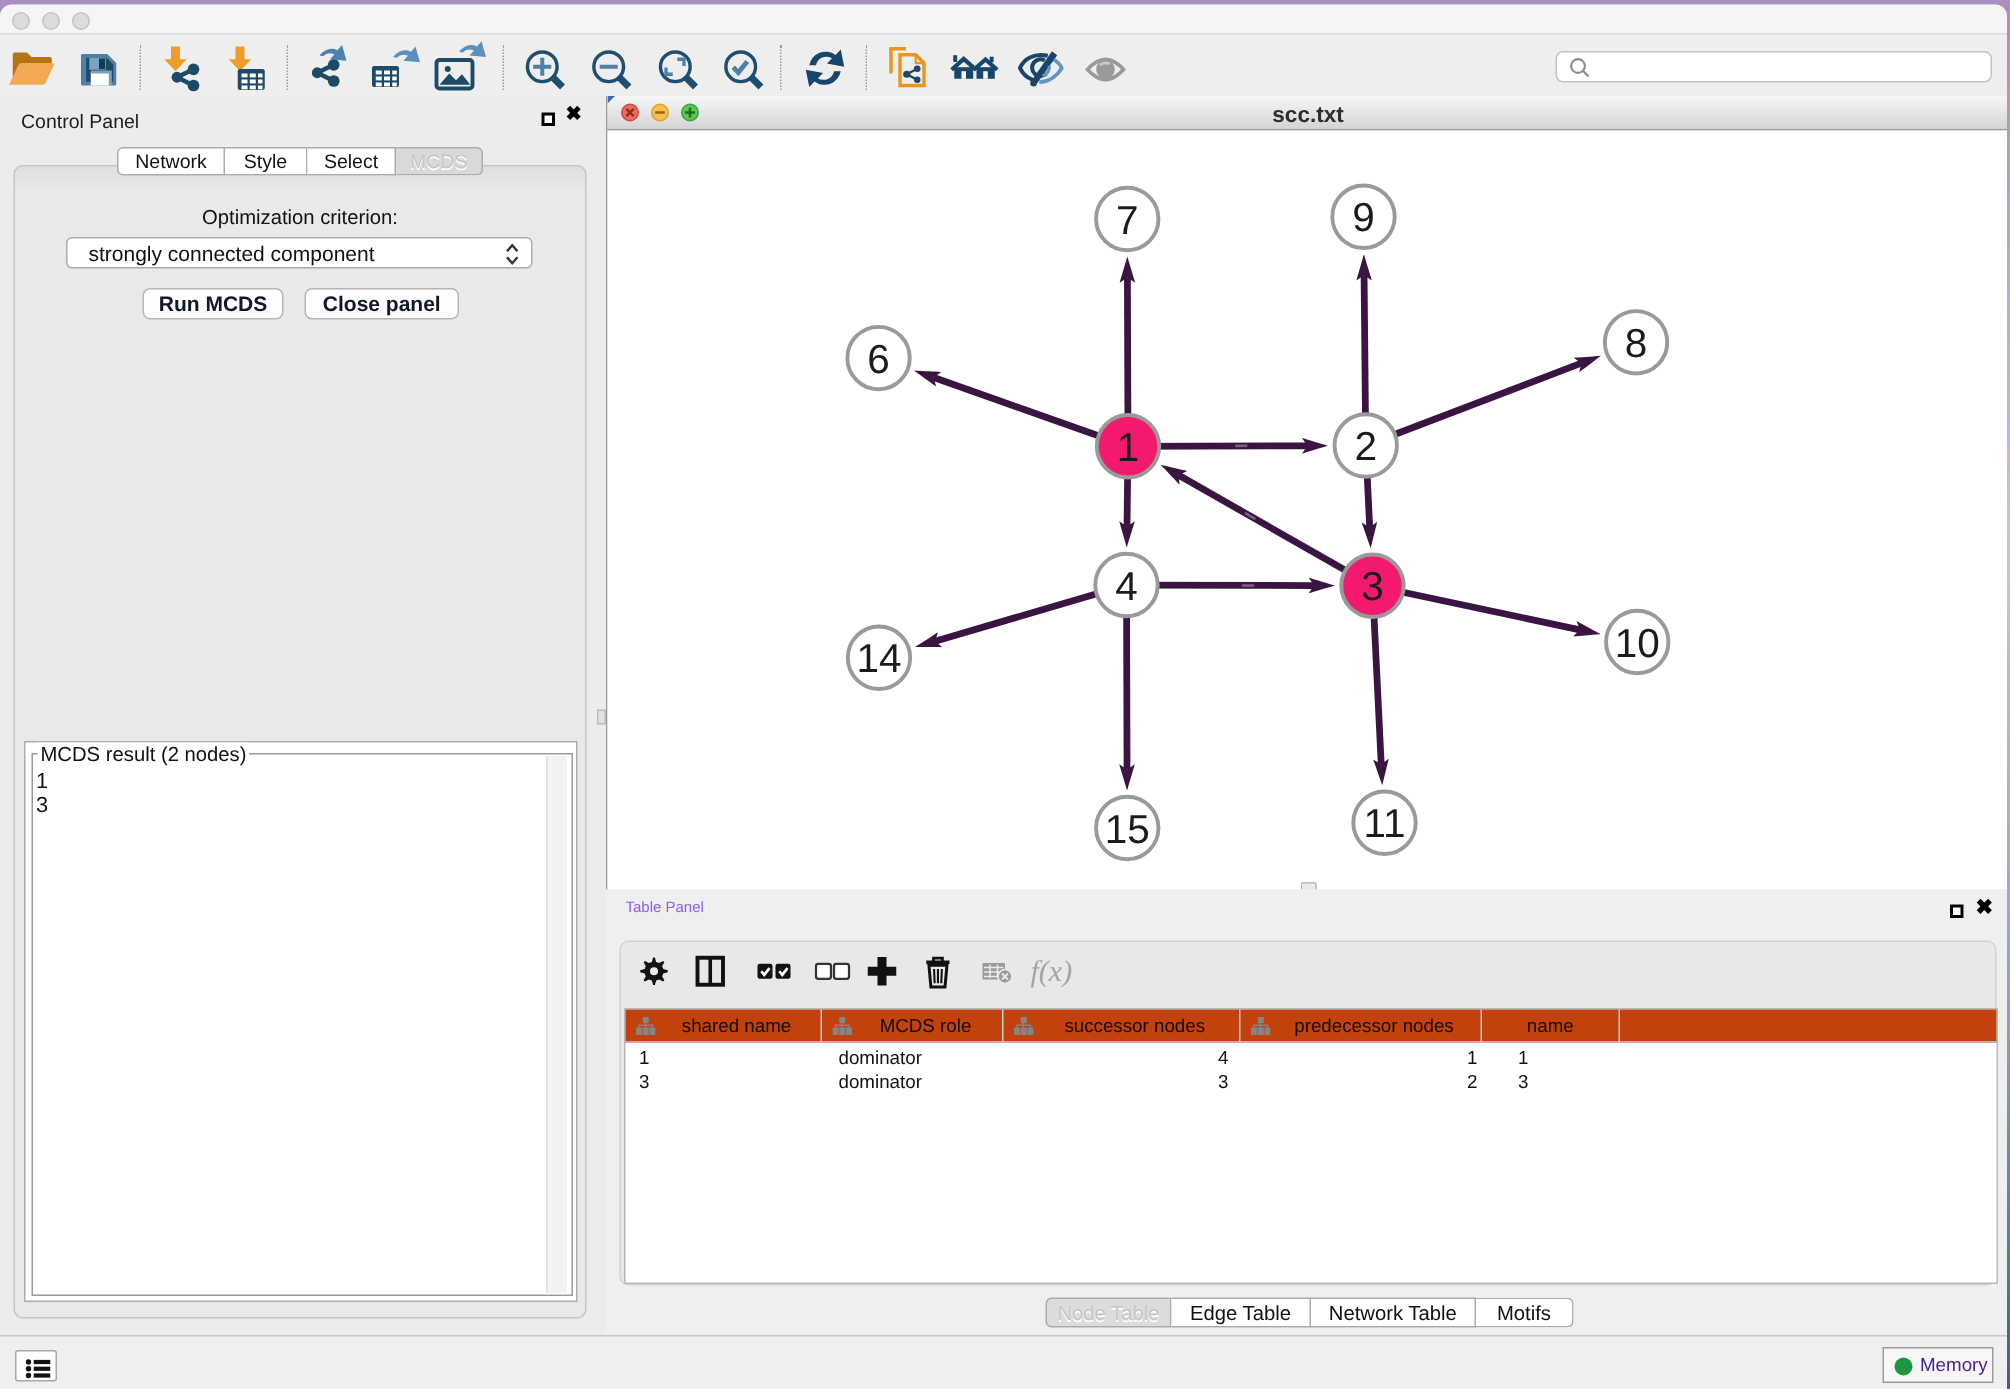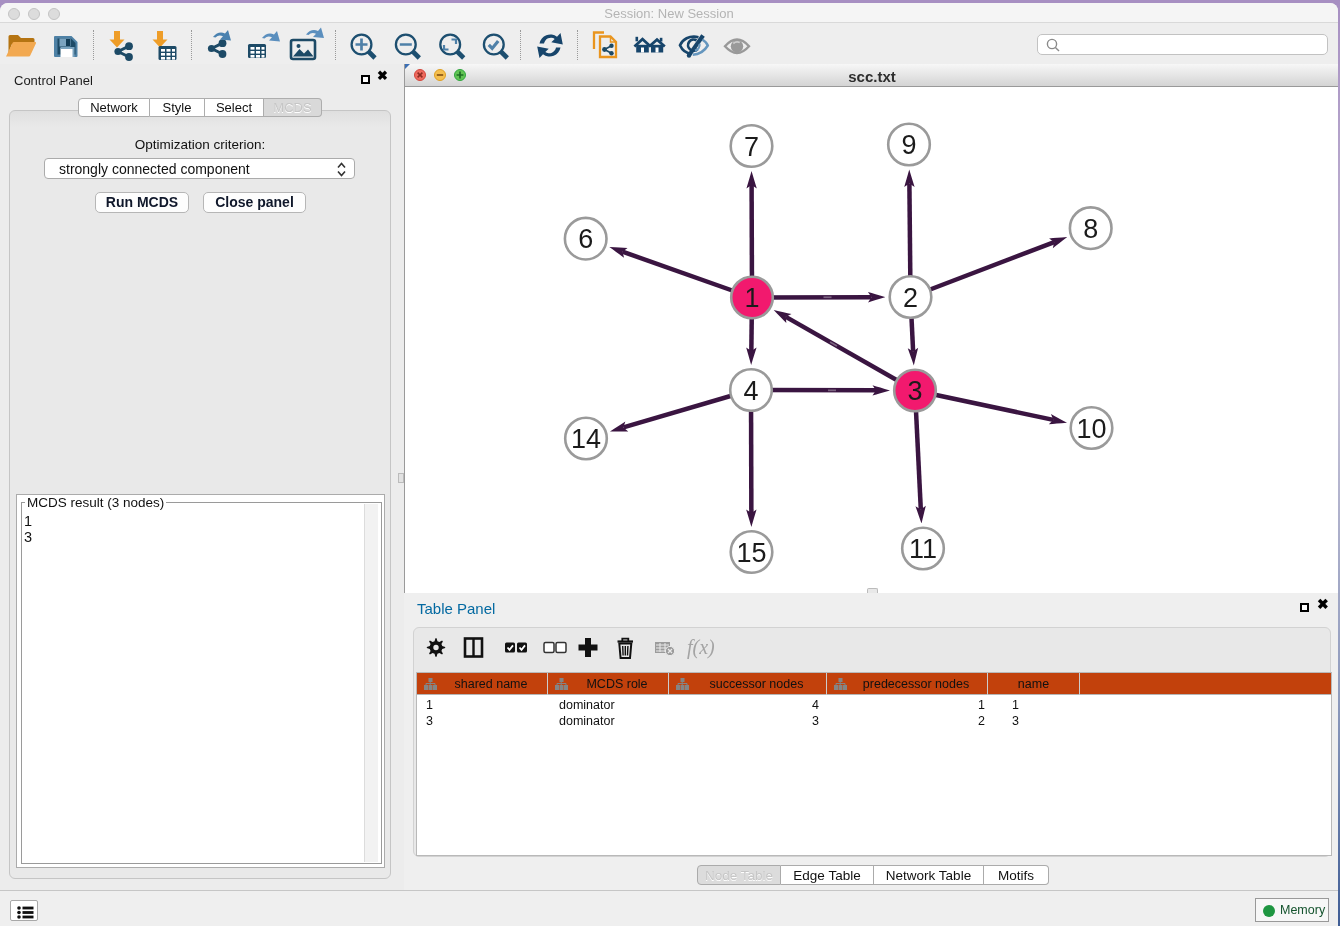--- a/index.html
+++ b/index.html
@@ -30,42 +30,41 @@
 #legend{left:8px;top:0px;background:#fff;font-size:13.5px;color:#111;padding:0 2px;}
 #sbtrack{left:347px;top:9px;width:13px;height:358px;background:#f2f2f2;border-left:1px solid #dcdcdc;}
 
 #netwin{left:404px;top:61px;width:934px;height:529px;border-left:1px solid #9a9a9a;box-sizing:border-box;}
 #net-titlebar{left:0;top:0;width:934px;height:23px;background:linear-gradient(#f7f7f7,#d4d4d4);border-bottom:1px solid #999;box-sizing:border-box;}
 #net-title{width:100%;top:4px;text-align:center;font-size:15px;font-weight:bold;color:#2e2e2e;}
 .tl2{width:12px;height:12px;border-radius:50%;top:5px;box-sizing:border-box;}
 #canvas{left:0;top:23px;width:934px;height:506px;background:#fff;}
 
 #tpanel{left:404px;top:590px;width:934px;height:297px;background:#efefef;}
-#tp-title{left:13px;top:7px;font-size:15px;color:#0369a1;}
+#tp-title{left:13px;top:7px;font-size:10px;color:#8b5cf6;}
 #tp-card{left:9px;top:34px;width:918px;height:230px;background:#e8e8e8;border:1px solid #d2d2d2;border-radius:6px;box-sizing:border-box;}
 #ttable{left:12px;top:79px;width:916px;height:184px;background:#fff;border:1px solid #b9b9b9;box-sizing:border-box;}
 #thead{left:0;top:0;width:914px;height:22px;background:#c2410c;border-bottom:1px solid #b5b5b5;box-sizing:border-box;}
 .hcell{top:0;height:22px;border-right:1px solid #cccccc;box-sizing:border-box;font-size:12.5px;color:#111;text-align:center;line-height:22px;}
 .trow{font-size:12.5px;color:#111;height:16px;line-height:16px;}
 .btab{top:272px;height:20px;border:1px solid #ababab;background:#fff;font-size:13.5px;color:#111;text-align:center;line-height:19px;box-sizing:border-box;}
 
 #statusbar{left:0;top:887px;width:1338px;height:36px;background:#efefef;border-top:1px solid #c6c6c6;box-sizing:border-box;}
 #hambtn{left:10px;top:9px;width:28px;height:21px;background:#fff;border:1px solid #a8a8a8;border-radius:2px;box-sizing:border-box;}
-#membtn{left:1255px;top:7px;width:74px;height:24px;background:#f7f7f7;border:1px solid #999;box-sizing:border-box;font-size:12.5px;color:#14532d;}
+#membtn{left:1255px;top:7px;width:74px;height:24px;background:#f7f7f7;border:1px solid #999;box-sizing:border-box;font-size:12.5px;color:#4c1d95;}
 #rightstrip{position:absolute;left:1338px;top:0;width:2px;height:926px;background:linear-gradient(#a78fc2,#c9c3d8 40%,#8f9bbd 75%,#3f5d95);}
 </style>
 </head>
 <body>
 <div id="app">
 
   <div class="abs" id="titlebar">
     <div class="abs tl" style="left:8px;"></div>
     <div class="abs tl" style="left:28px;"></div>
     <div class="abs tl" style="left:48px;"></div>
-    <div class="abs" id="wintitle">Session: New Session</div>
   </div>
 
   <div class="abs" id="toolbar">
     <svg class="abs" style="left:0;top:0;" width="800" height="44" viewBox="0 0 800 44">
 
       <g>
         <path d="M8.5,30 V13.5 q0,-1.5 1.5,-1.5 h8 l3,3 h12 q1.5,0 1.5,1.5 V21 H12 Z" fill="#b57412"></path>
         <path d="M6,33.5 L12.5,20 q0.4,-1 1.5,-1 h21 q1.5,0 1,1.2 L30.5,32 q-0.5,1.5 -2,1.5 Z" fill="#f2a951"></path>
       </g>
 
@@ -223,21 +222,21 @@
       <svg class="abs" style="right:7px;top:3px;" width="11" height="15" viewBox="0 0 11 15">
           <path d="M2 5.5 L5.5 1.5 L9 5.5" fill="none" stroke="#333" stroke-width="1.6"></path>
           <path d="M2 9.5 L5.5 13.5 L9 9.5" fill="none" stroke="#333" stroke-width="1.6"></path>
         </svg>
     </div>
     <div class="abs" id="opt-label">Optimization criterion:</div>
     <div class="abs btn" style="left:95px;width:94px;">Run MCDS</div>
     <div class="abs btn" style="left:203px;width:103px;">Close panel</div>
     <div class="abs" id="mcds-box">
       <div class="abs" id="fieldset"></div>
-      <div class="abs" id="legend">MCDS result (3 nodes)</div>
+      <div class="abs" id="legend">MCDS result (2 nodes)</div>
       <div class="abs" style="left:7px;top:17.5px;font-size:14.5px;color:#111;line-height:16.2px;">1<br>3</div>
       <div class="abs" id="sbtrack"></div>
     </div>
   </div>
 
   <div class="abs" style="left:398px;top:470px;width:6px;height:10px;background:#e2e2e2;border:1px solid #bbb;box-sizing:border-box;"></div>
 
   <div class="abs" id="netwin">
     <svg class="abs" style="left:0;top:0;z-index:5;" width="5" height="5">
         <path d="M0,0 L5,0 L0,5 Z" fill="#3b6fb5"></path>

